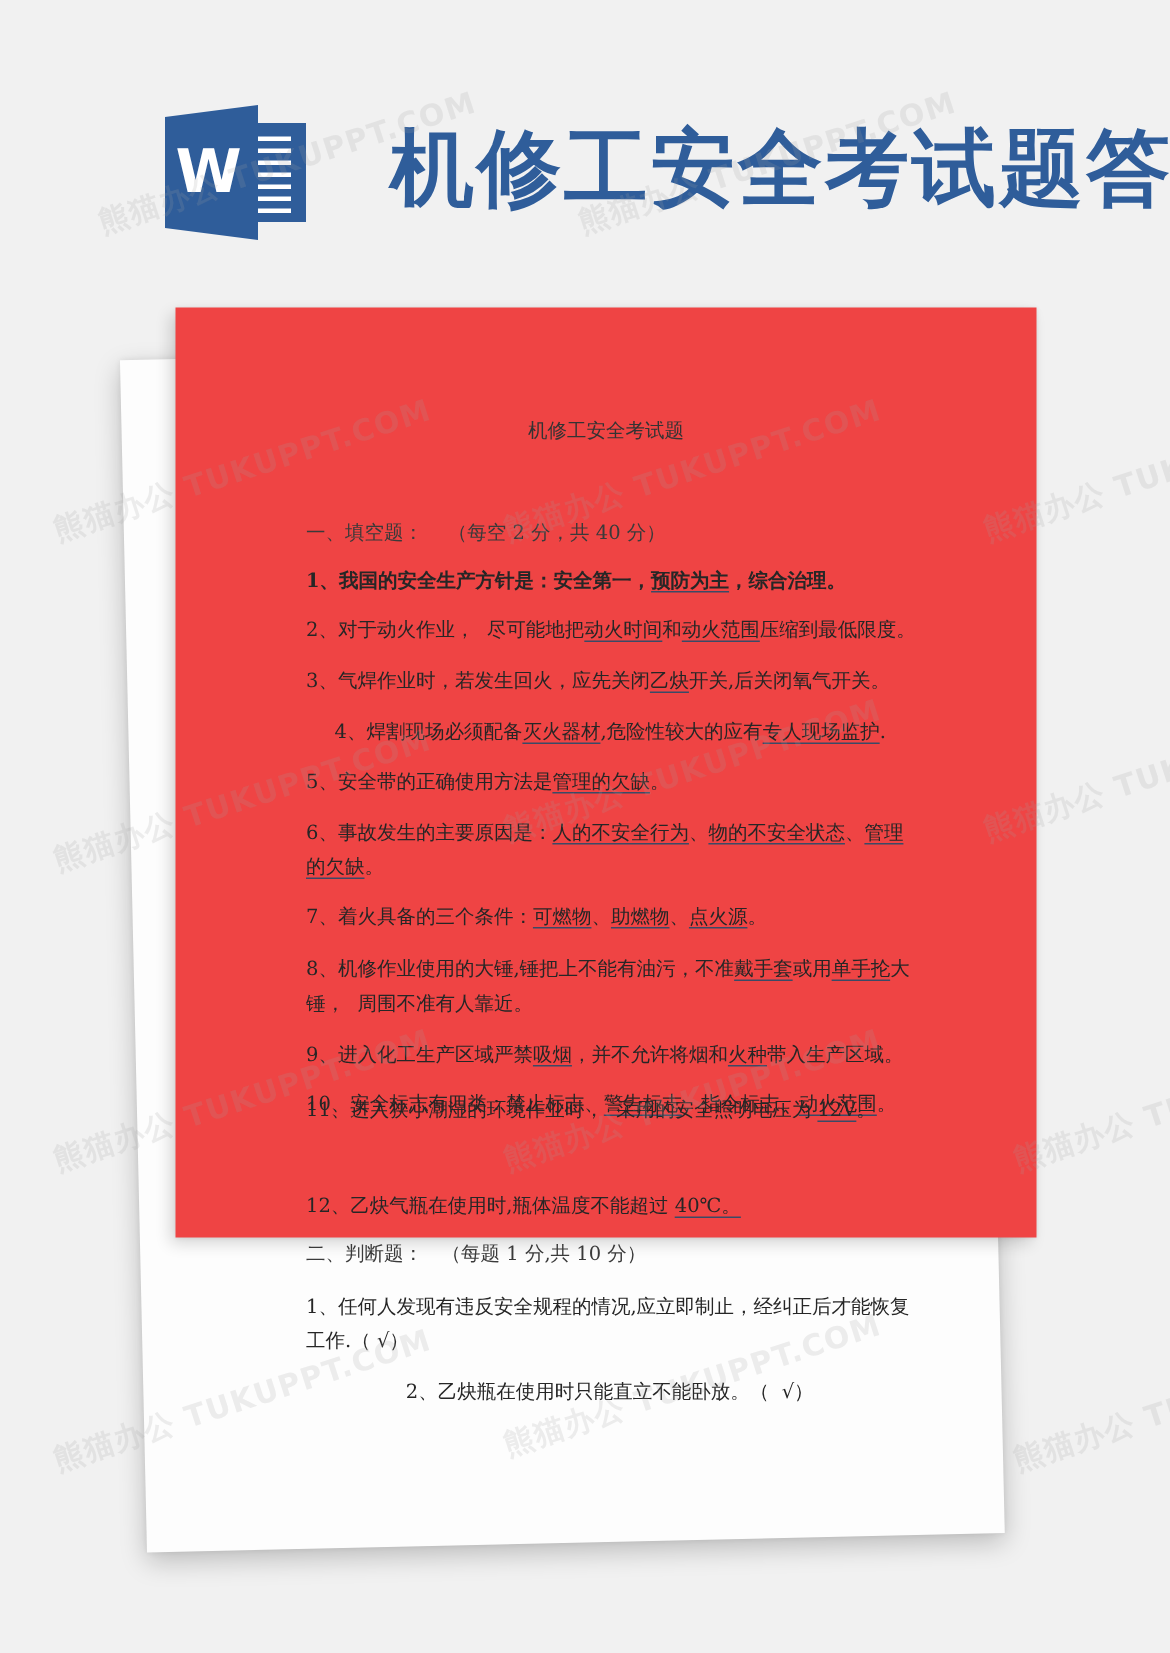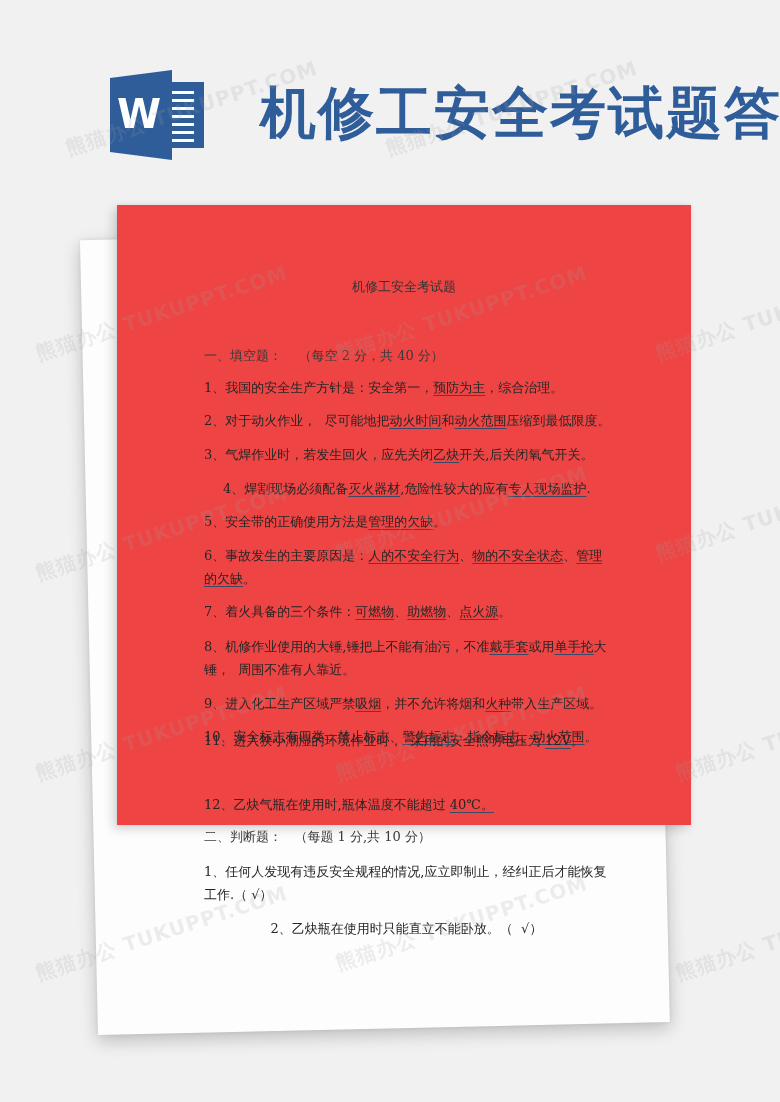--- a/index.html
+++ b/index.html
@@ -142,21 +142,21 @@
 <div class="sheet-back"></div>
 
 <div class="sheet-front">
   <div class="doc">
     <div class="doc-title">机修工安全考试题</div>
 
     <div class="line section" style="top:141px;">
       <span>一、填空题：</span>&nbsp;&nbsp;&nbsp;&nbsp;<span>（每空 2 分，共 40 分）</span>
     </div>
 
-    <div class="line" style="top:173px;">
+    <div class="line" style="top:173px;font-weight:bold;">
       <span>1、</span><span>我国的安全生产方针是：安全第一，</span><span class="u">预防为主</span><span>，综合治理。</span>
     </div>
 
     <div class="line" style="top:206px;">
       <span>2、</span><span style="white-space:pre;">对于动火作业，  尽可能地把</span><span class="u">动火时间</span><span>和</span><span class="u">动火范围</span><span>压缩到最低限度。</span>
     </div>
 
     <div class="line" style="top:240px;">
       <span>3、</span><span>气焊作业时，若发生回火，应先关闭</span><span class="u">乙炔</span><span>开关,后关闭氧气开关。</span>
     </div>

